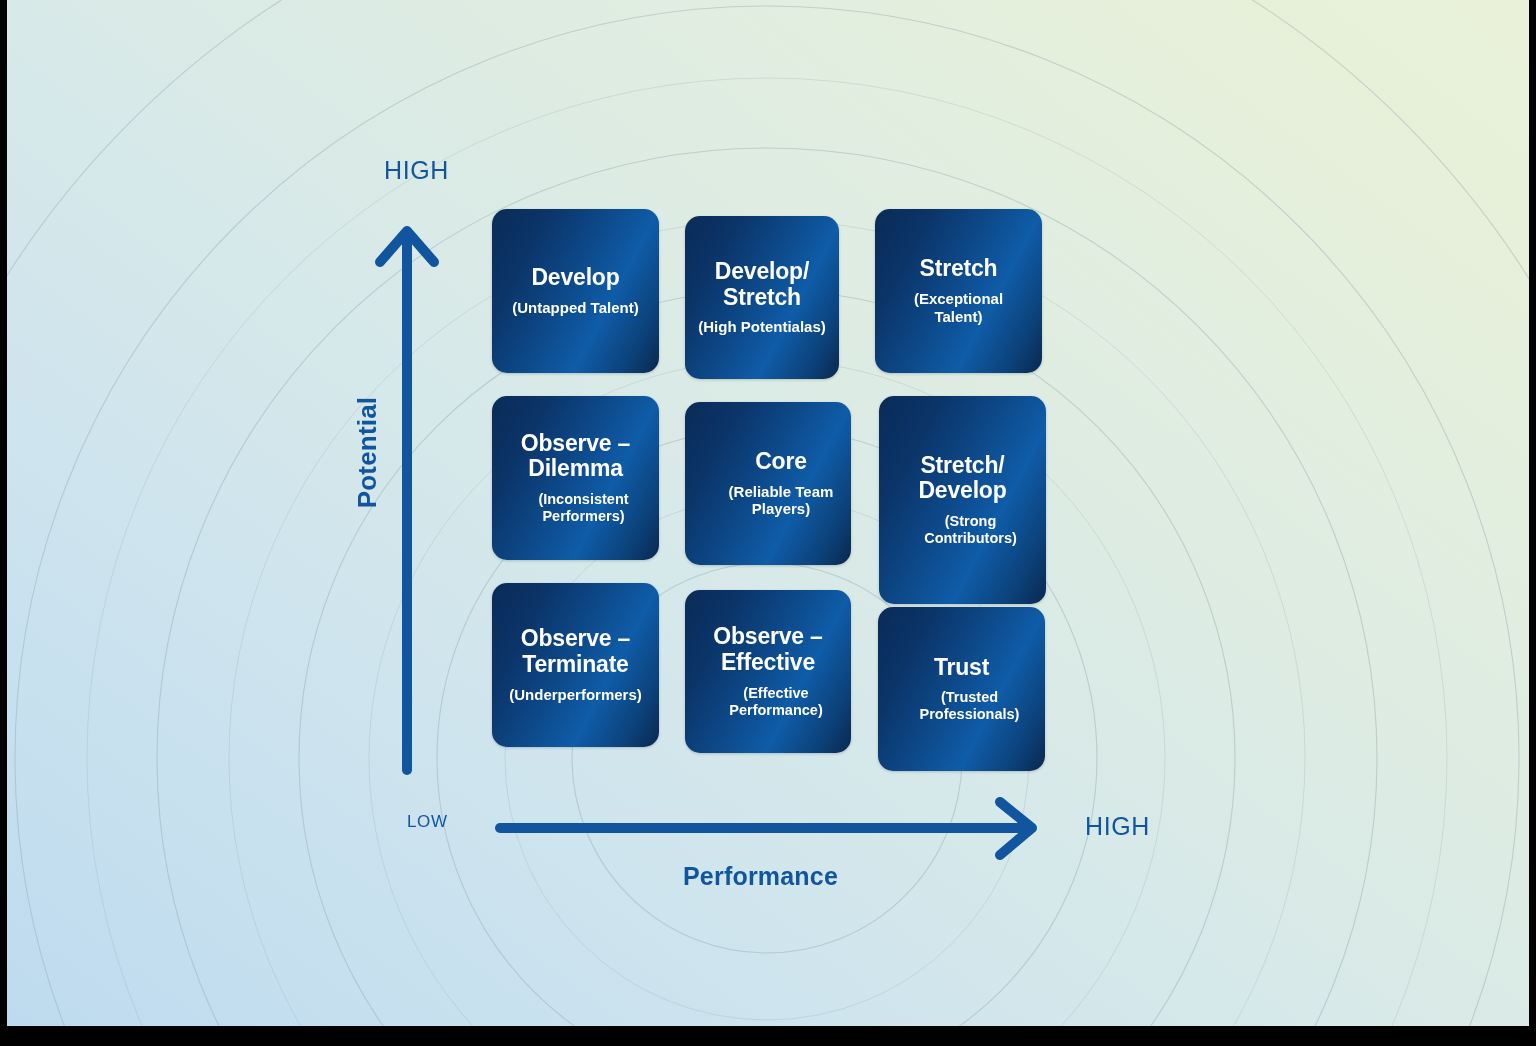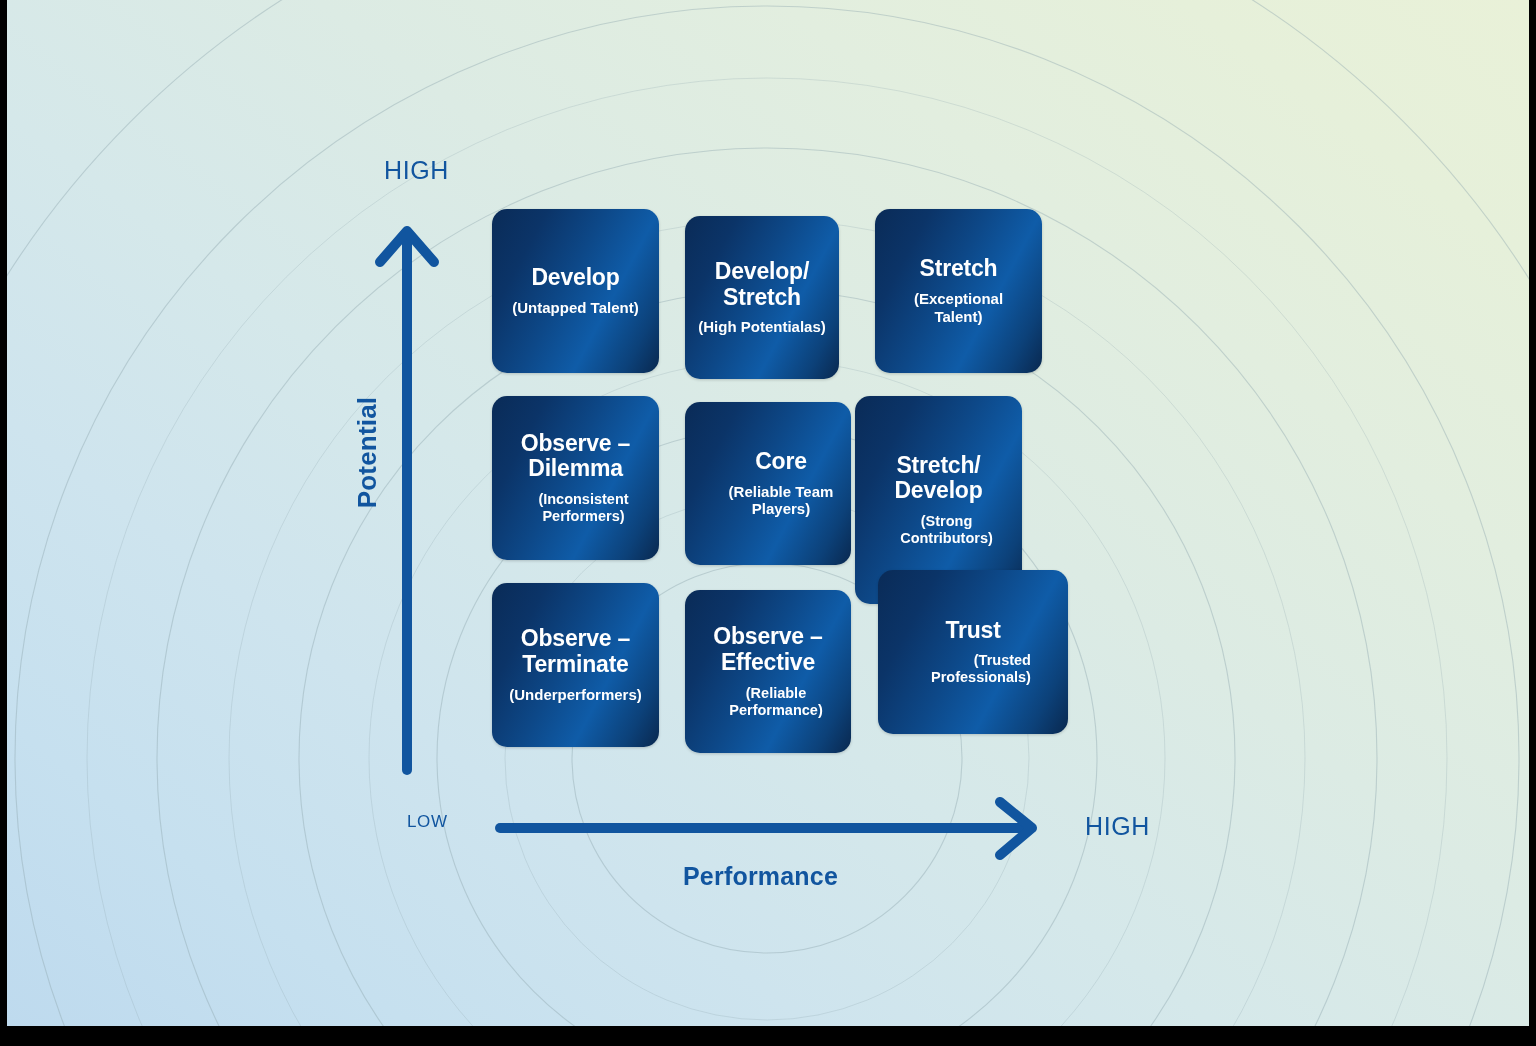--- a/index.html
+++ b/index.html
@@ -74,25 +74,25 @@
     white-space:pre-line;
   }
 
   
   .b-develop          { left:485px; top:209px; width:167px; height:164px; }
   .b-develop-stretch  { left:678px; top:216px; width:154px; height:163px; }
   .b-stretch          { left:868px; top:209px; width:167px; height:164px; }
 
   .b-observe-dilemma  { left:485px; top:396px; width:167px; height:164px; }
   .b-core             { left:678px; top:402px; width:166px; height:163px;padding-left:36px; }
-  .b-stretch-develop  { left:848px; top:396px; width:167px; height:208px; }
+  .b-stretch-develop  { left:872px; top:396px; width:167px; height:208px; }
 
   .b-observe-terminate{ left:485px; top:583px; width:167px; height:164px; }
   .b-observe-effective{ left:678px; top:590px; width:166px; height:163px; }
-  .b-trust            { left:871px; top:570px; width:190px; height:164px;text-align:right; }
+  .b-trust            { left:871px; top:607px; width:167px; height:164px; }
 
   .t22 { font-size:23px; }
   .s15 { font-size:15px; margin-top:8px; }
   .s14 { font-size:14.5px; margin-top:9px;margin-left:16px; }
 
   
   #axis-svg {
     position:absolute; left:0; top:0;
     width:1522px; height:1026px;
     pointer-events:none;
@@ -218,21 +218,21 @@
 
     <div class="box b-observe-terminate">
       <div class="title t22">Observe –
 Terminate</div>
       <div class="sub s15">(Underperformers)</div>
     </div>
 
     <div class="box b-observe-effective">
       <div class="title t22">Observe –
 Effective</div>
-      <div class="sub s14">(Reliable
+      <div class="sub s14">(Effective
 Performance)</div>
     </div>
 
     <div class="box b-trust">
       <div class="title t22">Trust</div>
       <div class="sub s14">(Trusted
 Professionals)</div>
     </div>
 
   </div>

